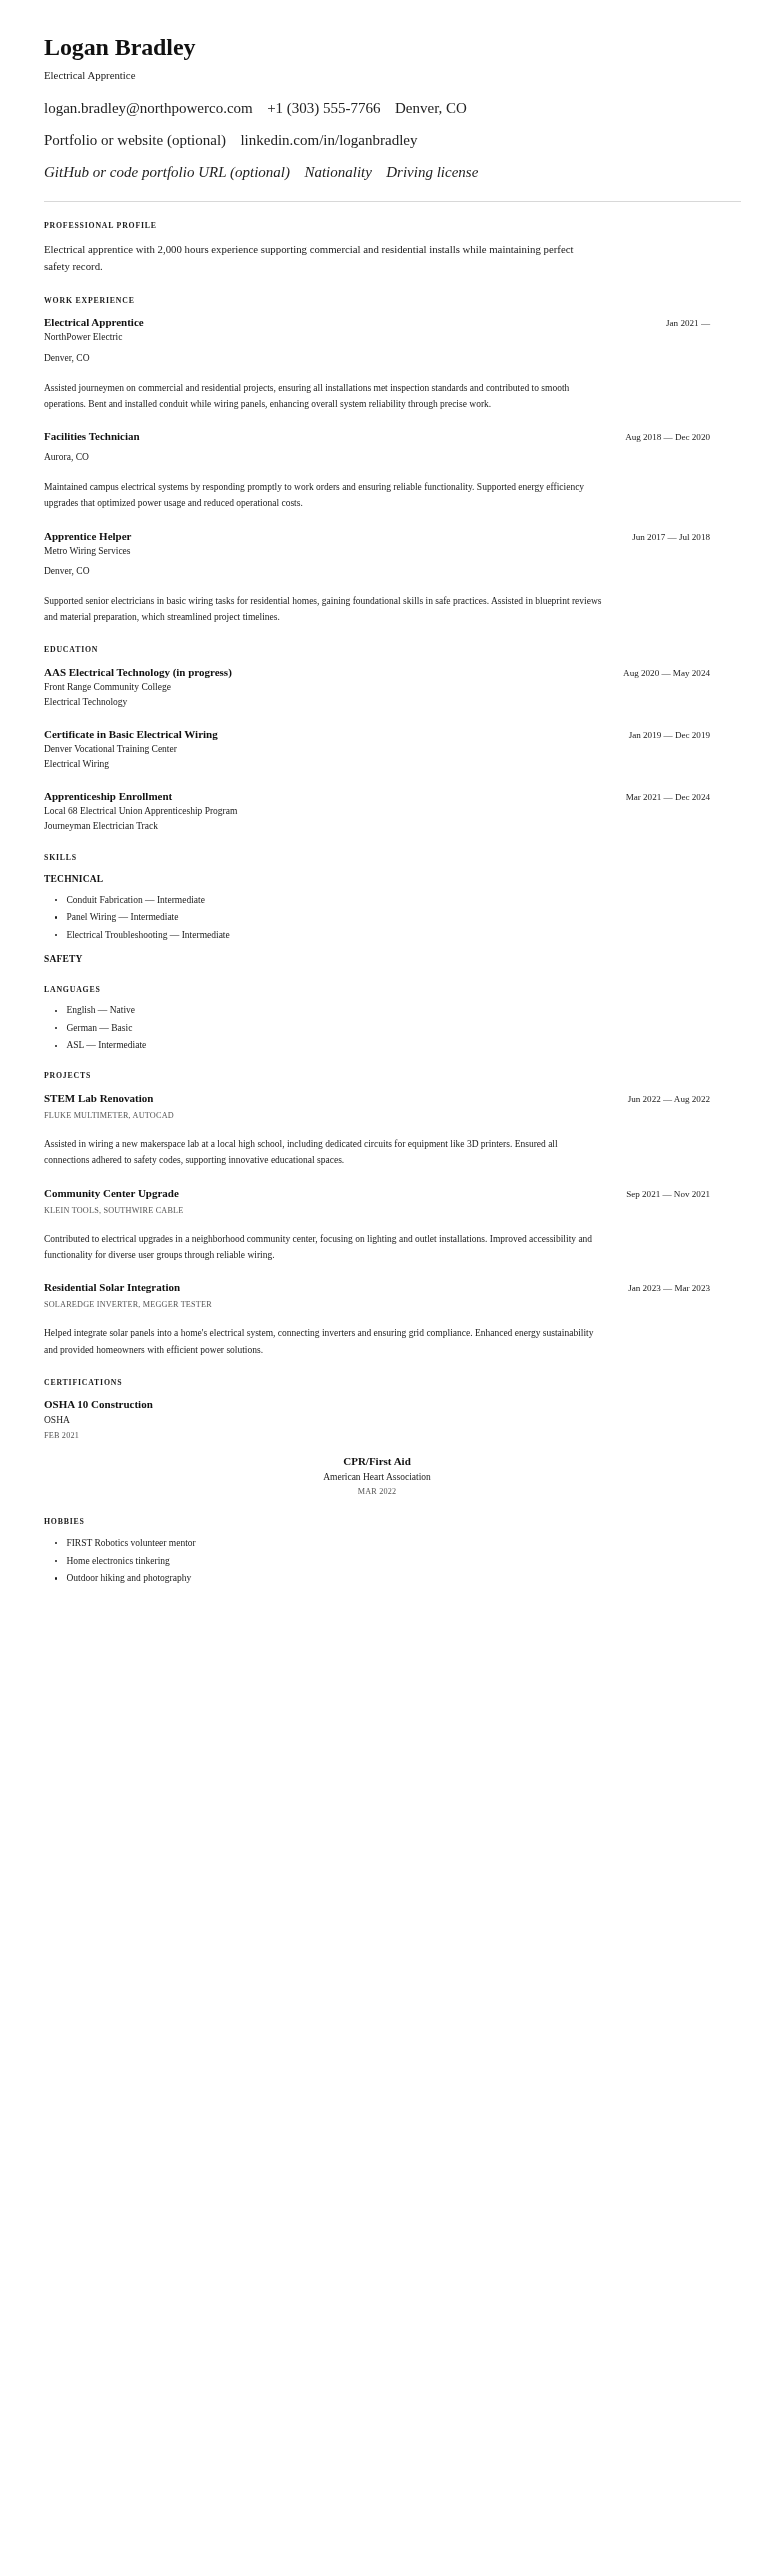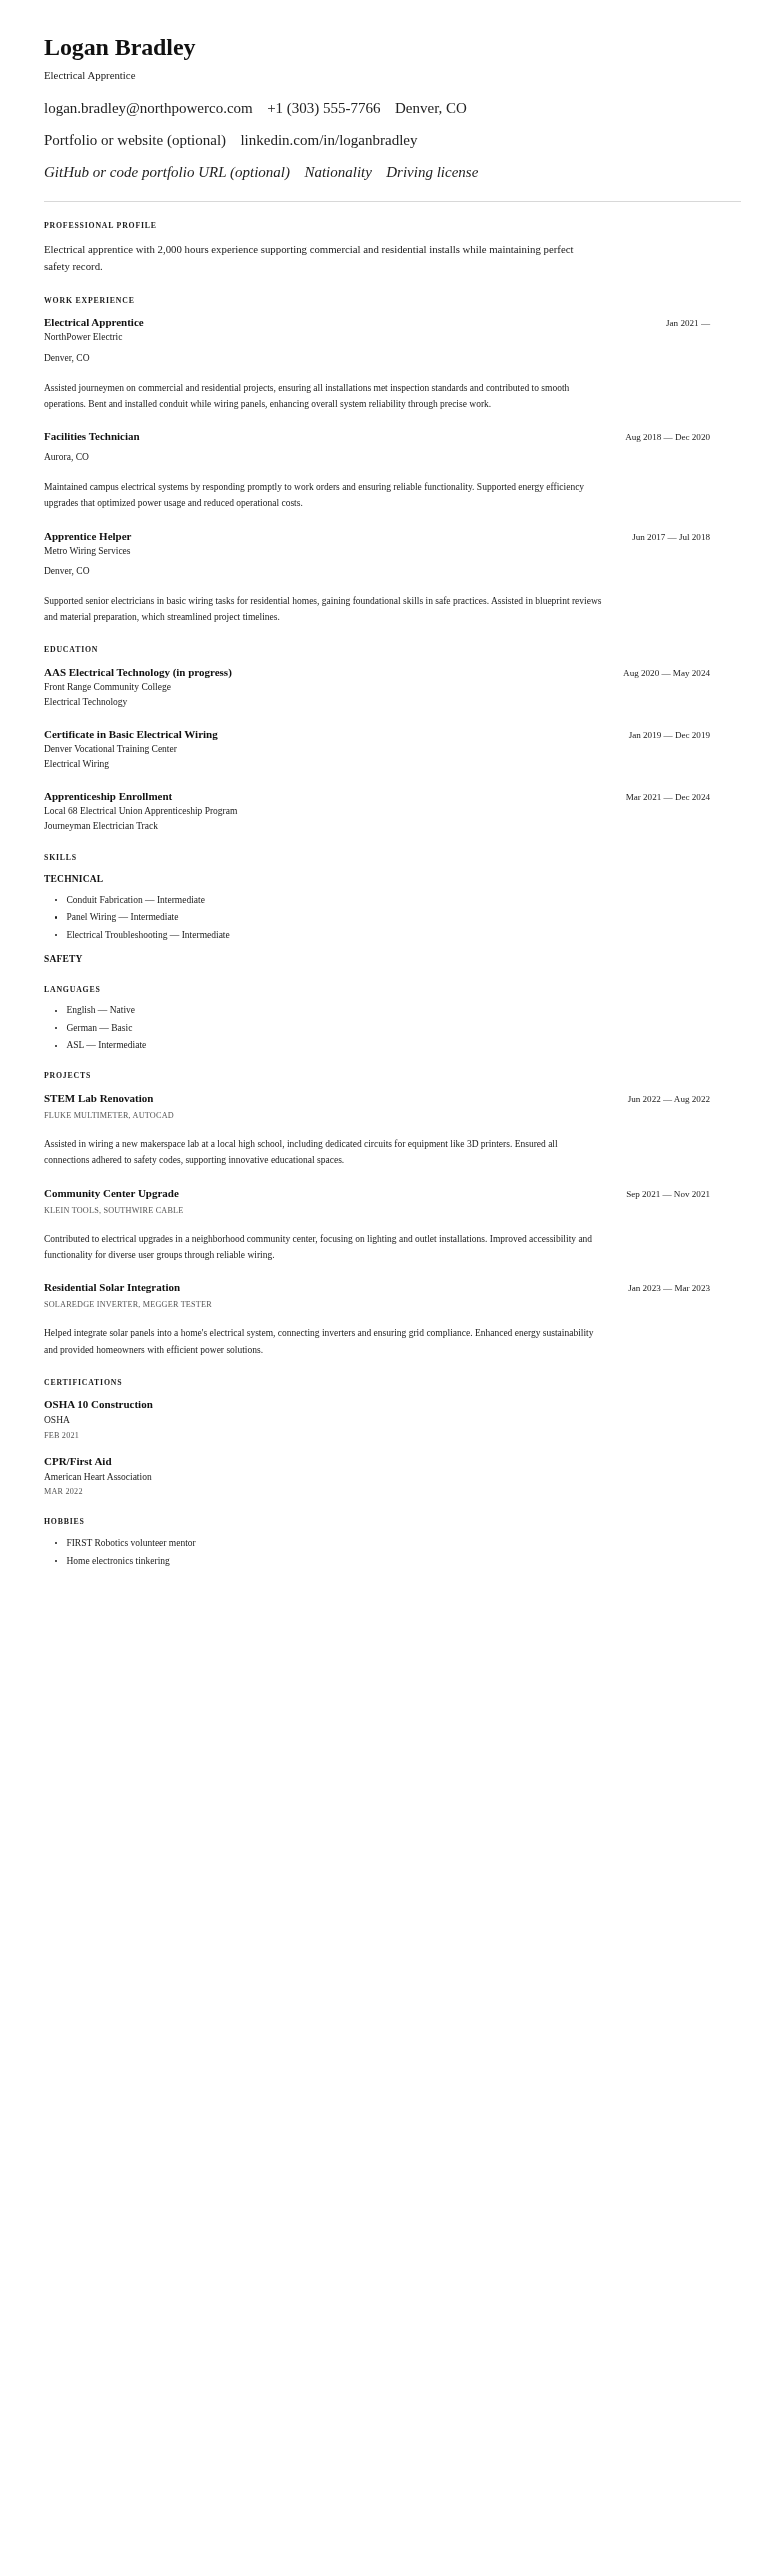--- a/index.html
+++ b/index.html
@@ -163,21 +163,21 @@
     left: 2.6px;
     top: 5.2px;
     width: 2.3px;
     height: 2.3px;
     border-radius: 50%;
     background: #1a1a1a;
   }
 
   
   .cert { margin-bottom: 13px; }
-  .cert:last-child { margin-bottom: 0; }
+  .cert:last-child { margin-bottom: 0; text-align: center; }
   .cert-name {
     font-size: 11px;
     font-weight: 700;
     line-height: 1.35;
     color: #111111;
     margin: 0;
   }
   .cert-issuer {
     font-size: 9.5px;
     line-height: 1.4;
@@ -357,17 +357,18 @@
           <div class="cert-date">Mar 2022</div>
         </div>
       </div>
   </section>
 
   <section class="section">
     <h2 class="section-title">Hobbies</h2>
     <ul class="bullets" id="hobby-list">
         <li>FIRST Robotics volunteer mentor</li>
         <li>Home electronics tinkering</li>
+        <li>Outdoor hiking and photography</li>
       </ul>
   </section>
 
 </div>
 
 
 </body></html>

